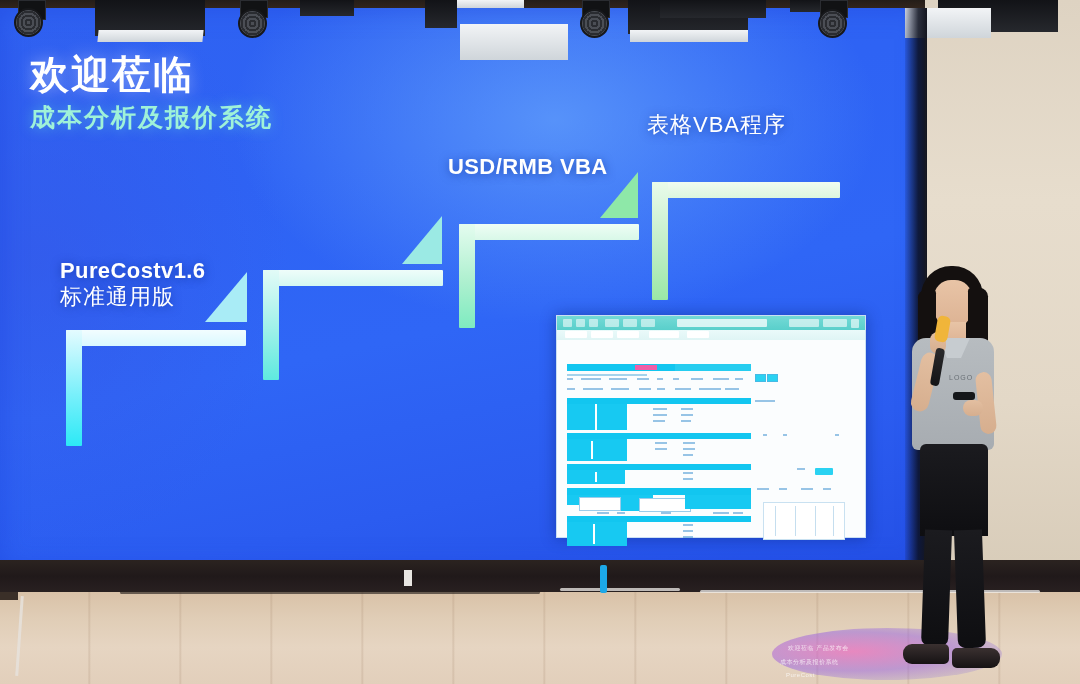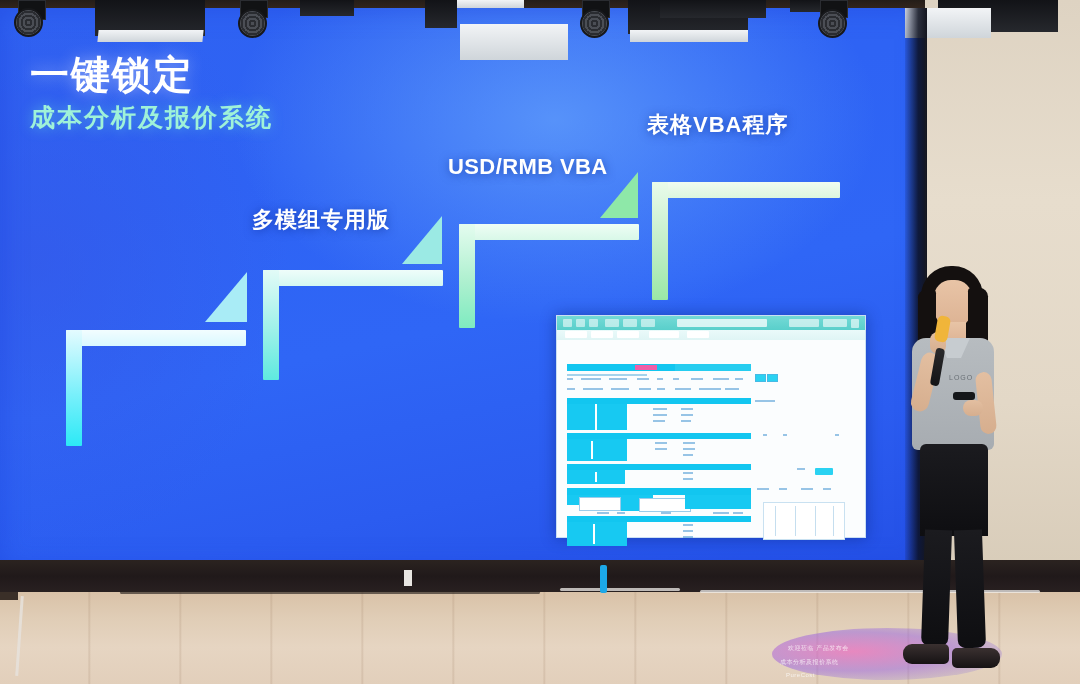--- a/index.html
+++ b/index.html
@@ -41,21 +41,21 @@
     font-weight:bold;letter-spacing:2px;text-shadow:0 0 14px rgba(120,255,220,.45);}
 
   
   .step-l{position:absolute;}
   .step-l .bar-h{position:absolute;top:0;left:0;height:16px;border-radius:1px;}
   .step-l .bar-v{position:absolute;top:0;left:0;width:16px;border-radius:1px;}
   .arrow{position:absolute;width:0;height:0;}
 
   .lbl{position:absolute;color:#fff;line-height:1.18;text-shadow:0 1px 10px rgba(10,40,140,.6);}
   .lbl .l1{font-size:22px;font-weight:600;letter-spacing:.4px;display:block;}
-  .lbl .l2{font-size:22px;font-weight:700;letter-spacing:1px;display:block;}
+  .lbl .l2{font-size:22px;font-weight:400;letter-spacing:1px;display:block;}
 
   
   .inset{position:absolute;left:556px;top:315px;width:308px;height:221px;
     background:#fbfdfe;box-shadow:0 0 14px rgba(8,30,110,.45);border:1px solid rgba(190,215,240,.8);}
   .inset-ribbon{position:absolute;left:0;top:0;width:100%;height:14px;
     background:linear-gradient(180deg,#74dad6,#59cfcb);}
   .inset-ribbon2{position:absolute;left:0;top:14px;width:100%;height:10px;
     background:linear-gradient(180deg,#eafafa,#dff5f5);}
   .rib-chip{position:absolute;top:3px;height:8px;background:rgba(255,255,255,.55);border-radius:1px;}
   .rib-title{position:absolute;top:3px;left:120px;width:90px;height:8px;background:rgba(255,255,255,.75);border-radius:1px;}
@@ -110,36 +110,39 @@
     <div class="lamp-body" style="left:18px;top:0;width:26px;height:18px;"></div>
     <div class="lamp-disc" style="left:14px;top:8px;width:25px;height:25px;"></div>
     <div class="lamp-body" style="left:240px;top:0;width:26px;height:16px;"></div>
     <div class="lamp-disc" style="left:238px;top:9px;width:25px;height:25px;"></div>
     <div class="lamp-body" style="left:582px;top:0;width:26px;height:16px;"></div>
     <div class="lamp-disc" style="left:580px;top:9px;width:25px;height:25px;"></div>
     <div class="lamp-body" style="left:820px;top:0;width:26px;height:16px;"></div>
     <div class="lamp-disc" style="left:818px;top:9px;width:25px;height:25px;"></div>
   </div>
 
-  <div class="slide-title">一键锁定</div>
+  <div class="slide-title">欢迎莅临</div>
   <div class="slide-sub">成本分析及报价系统</div>
 
   <div class="step-l" style="left:66px;top:330px;width:180px;height:116px;">
     <div class="bar-h" style="width:180px;background:linear-gradient(180deg,#f2fdff,#d9f8ff);"></div>
     <div class="bar-v" style="height:116px;background:linear-gradient(180deg,#e4fbff 0%,#7af0fb 55%,#2ce9f6 100%);"></div>
   </div>
   <div class="arrow" style="left:205px;top:272px;border-left:42px solid transparent;border-bottom:50px solid #a9ecf6;"></div>
+  <div class="lbl" style="left:60px;top:258px;">
+    <span class="l1">PureCostv1.6</span>
+    <span class="l2">标准通用版</span>
+  </div>
 
   <div class="step-l" style="left:263px;top:270px;width:180px;height:110px;">
     <div class="bar-h" style="width:180px;background:linear-gradient(180deg,#effdfa,#d4f7f1);"></div>
     <div class="bar-v" style="height:110px;background:linear-gradient(180deg,#e2fbf7 0%,#9df1e9 55%,#5fe9df 100%);"></div>
   </div>
   <div class="arrow" style="left:402px;top:216px;border-left:40px solid transparent;border-bottom:48px solid #9beae4;"></div>
   <div class="lbl" style="left:252px;top:207px;">
-    <span class="l2">多模组专用版</span>
   </div>
 
   <div class="step-l" style="left:459px;top:224px;width:180px;height:104px;">
     <div class="bar-h" style="width:180px;background:linear-gradient(180deg,#effdf5,#d8f8e8);"></div>
     <div class="bar-v" style="height:104px;background:linear-gradient(180deg,#e4fcef 0%,#aef0cf 55%,#7eebc0 100%);"></div>
   </div>
   <div class="arrow" style="left:600px;top:172px;border-left:38px solid transparent;border-bottom:46px solid #8ee8a8;"></div>
   <div class="lbl" style="left:448px;top:154px;">
     <span class="l1">USD/RMB VBA</span>
   </div>

